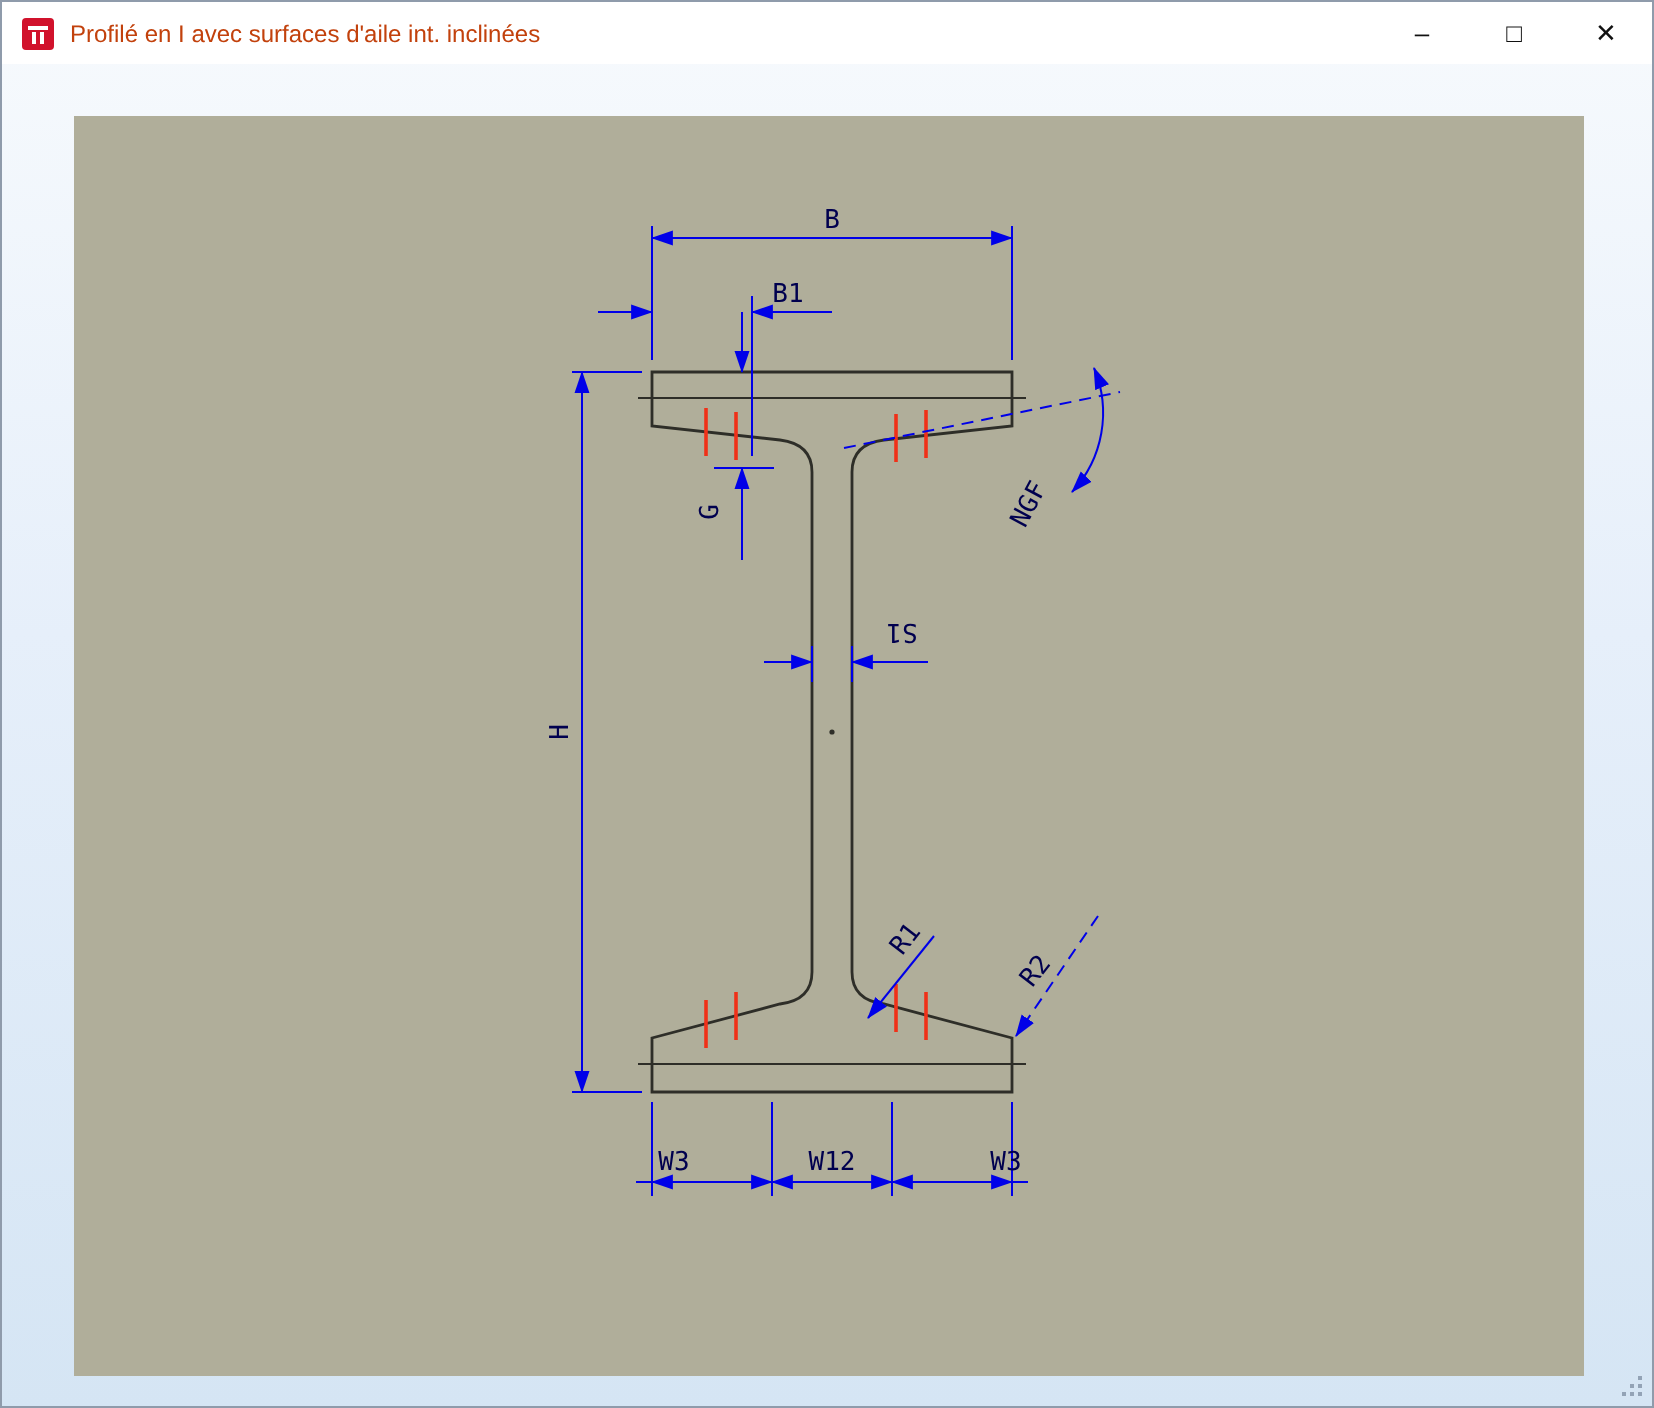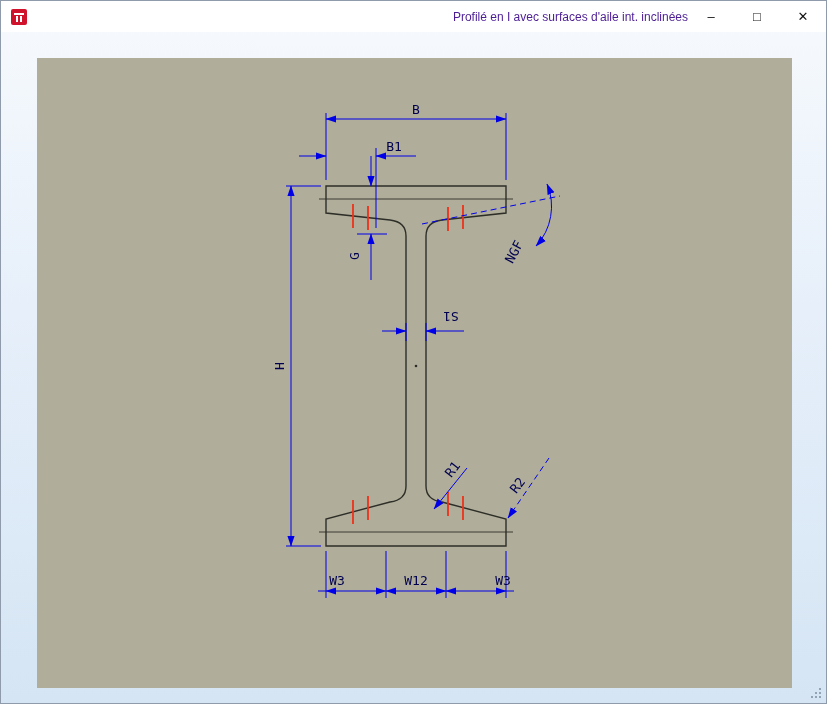--- a/index.html
+++ b/index.html
@@ -10,21 +10,21 @@
     border:1px solid #8f9bab;
     background:linear-gradient(180deg,#f7fafd 0%,#e6effa 45%,#d5e5f4 100%);
     overflow:hidden;
   }
 
   .titlebar {
     position:absolute; top:0; left:0; right:0; height:31px;
     background:#ffffff; display:flex; align-items:center;
   }
   .app-icon { width:16px; height:16px; margin-left:10px; flex:0 0 auto; }
-  .title { margin-left:8px; font-size:12px; color:#4c1d95; flex:1 1 auto; white-space:nowrap; overflow:hidden;text-align:right; }
+  .title { margin-left:8px; font-size:12px; color:#c2410c; flex:1 1 auto; white-space:nowrap; overflow:hidden; }
   .win-controls { display:flex; height:31px; flex:0 0 auto; }
   .win-btn {
     width:46px; height:31px; display:flex; align-items:center; justify-content:center;
     font-size:13px; color:#111; cursor:default; user-select:none;
   }
 
   .canvas {
     position:absolute; left:36px; top:57px; width:755px; height:630px;
     background:#b0ae9a;
   }

